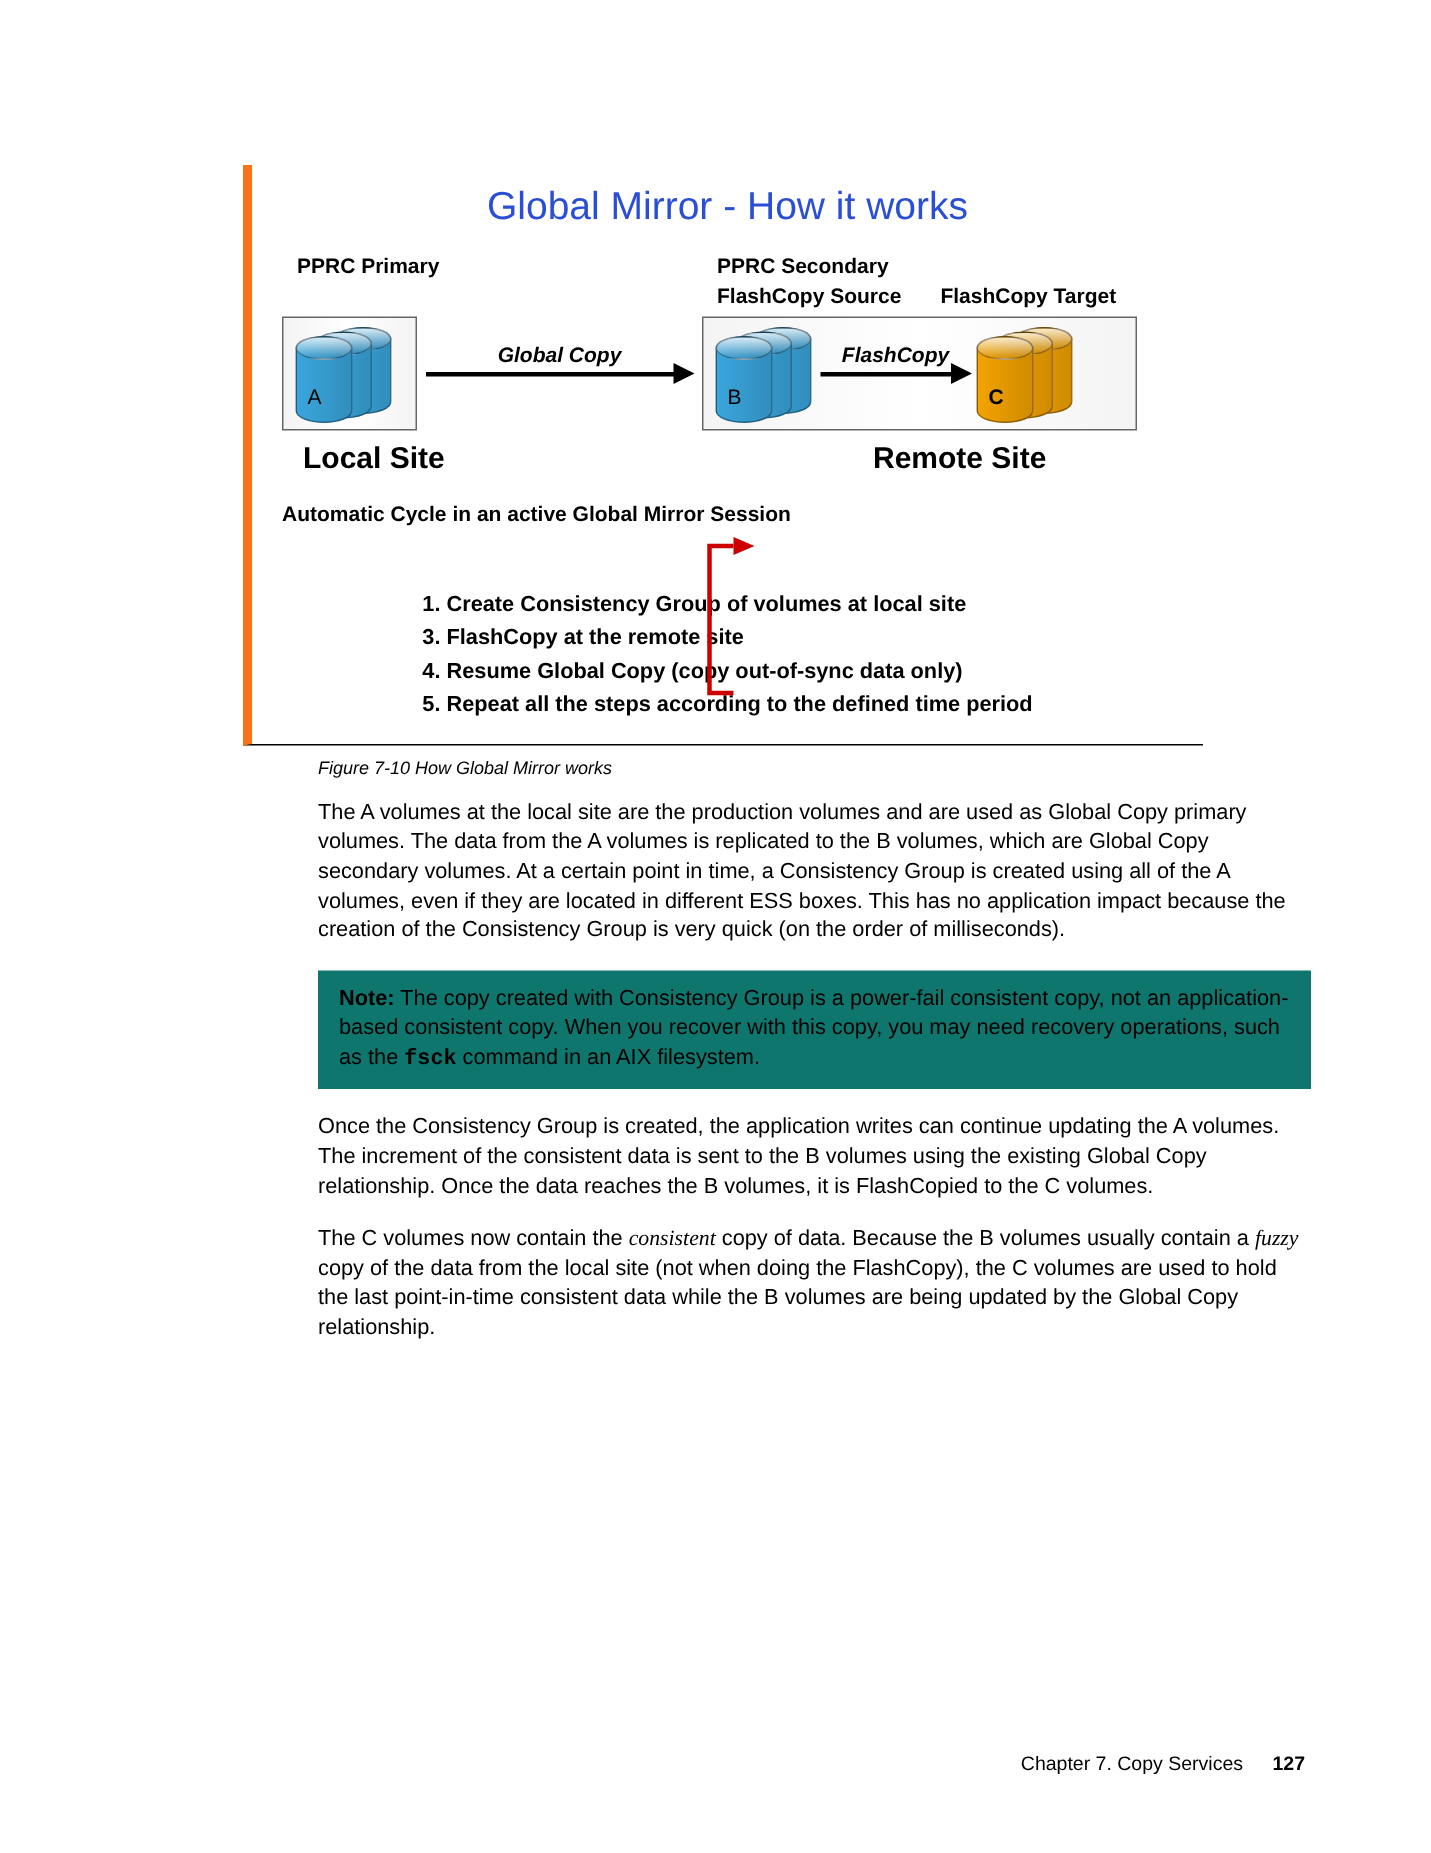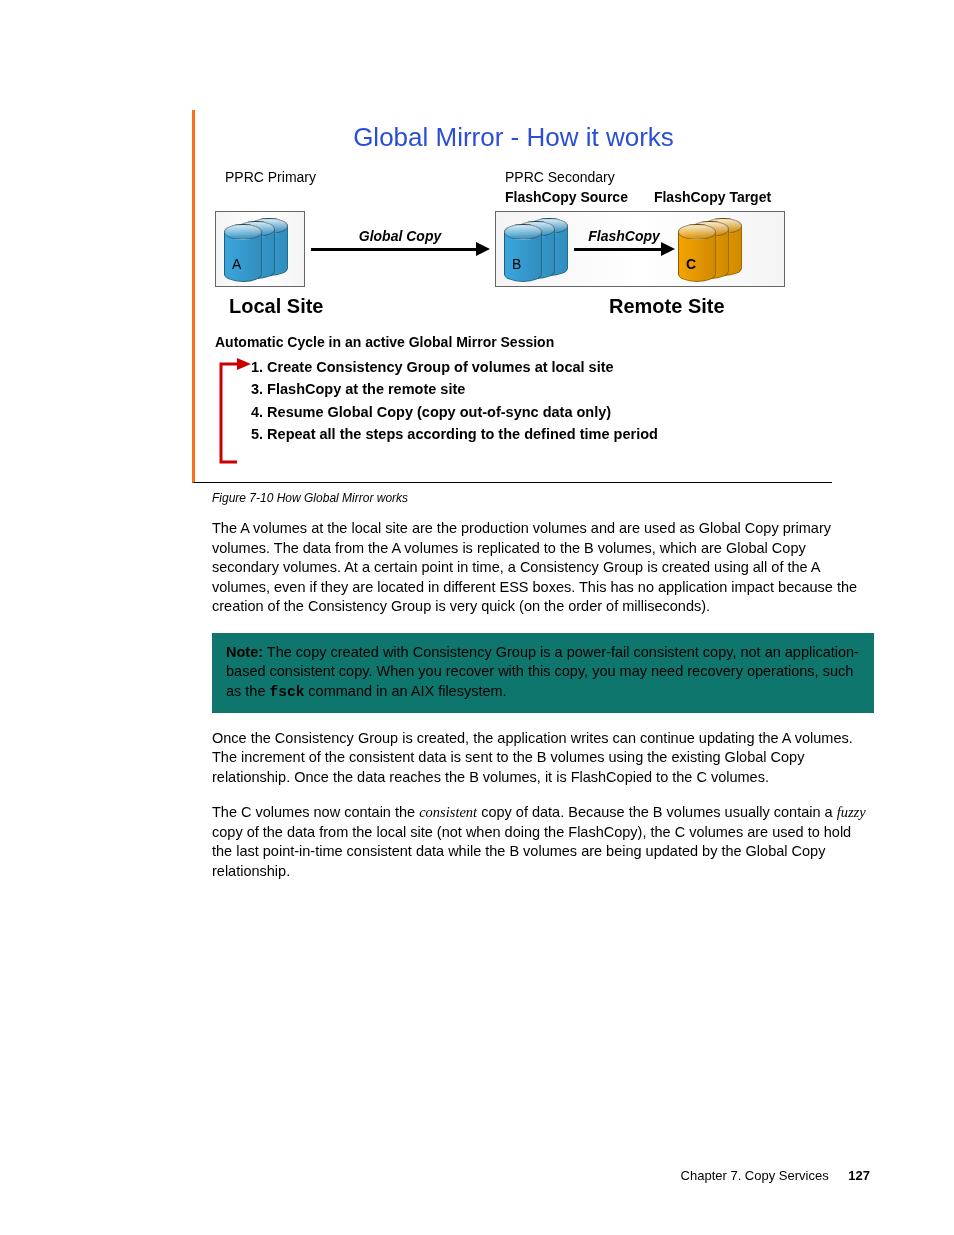--- a/index.html
+++ b/index.html
@@ -10,37 +10,37 @@
     color: #000;
   }
   .page {
     width: 954px;
     height: 1235px;
     position: relative;
     box-sizing: border-box;
     padding: 110px 80px 60px 110px;
   }
   .figure-box {
-    border-left: 3px solid #f97316;
+    border-left: 6px solid #f97316;
     border-bottom: 1px solid #000;
-    margin-left: 82px;
+    margin-left: 52px;
     padding: 12px 20px 14px 20px;
     width: 640px;
     box-sizing: border-box;
   }
   .fig-title {
     color: #2a4fd6;
     font-size: 26px;
     text-align: center;
     margin: 0 0 16px 0;
     font-weight: normal;
   }
   .row-labels-top {
     display: flex;
-    font-weight: normal;
+    font-weight: bold;
     font-size: 14px;
     margin-bottom: 4px;
   }
   .lbl-pprc-primary { width: 280px; padding-left: 10px; }
   .lbl-pprc-secondary { width: 200px; }
 
   .diagram {
     display: flex;
     align-items: center;
     gap: 6px;
@@ -129,21 +129,22 @@
   .sl-local { width: 340px; padding-left: 14px; }
   .sl-remote { }
 
   .cycle-heading {
     font-weight: bold;
     font-size: 14px;
     margin-bottom: 6px;
   }
   .steps-wrap {
     display: flex;
-    align-items: flex-start;
+    align-items: center;
+    flex-direction: column;
   }
   .loop-arrow {
     width: 36px;
     flex: 0 0 36px;
     position: relative;
     height: 112px;
   }
   .loop-arrow svg { position: absolute; top: 2px; left: 2px; }
   .steps {
     font-weight: bold;

